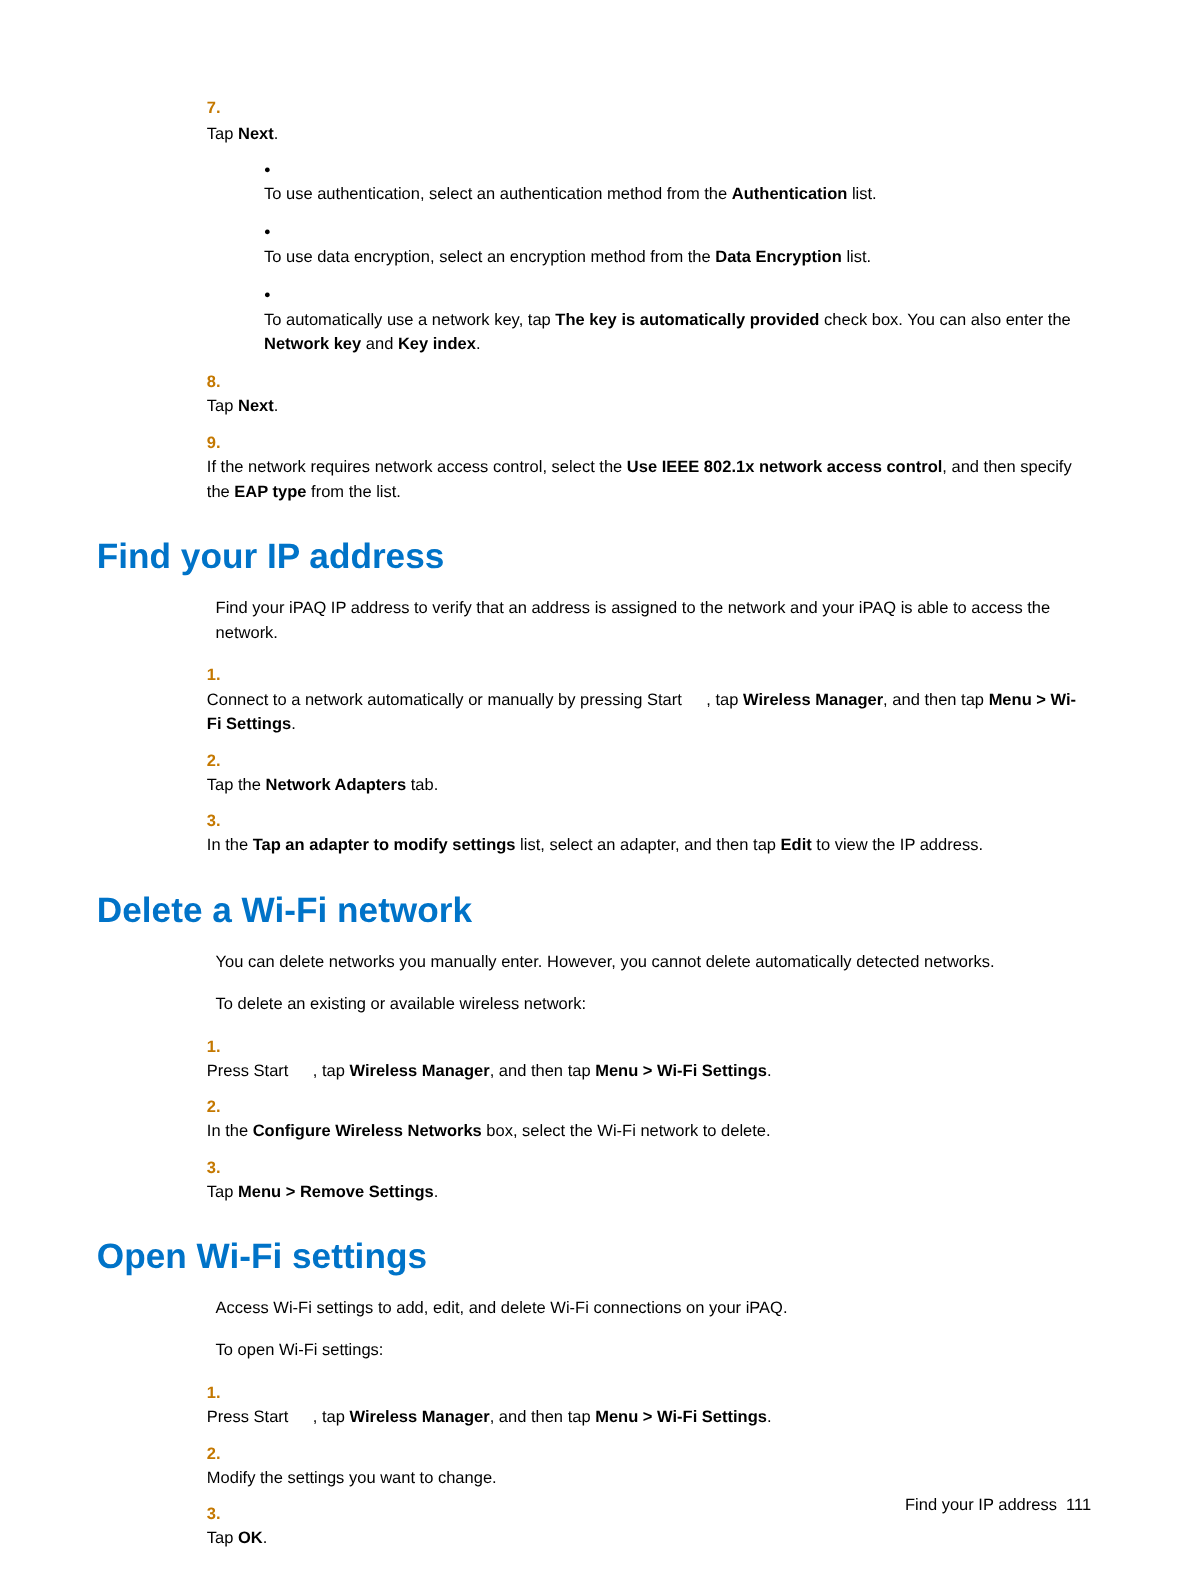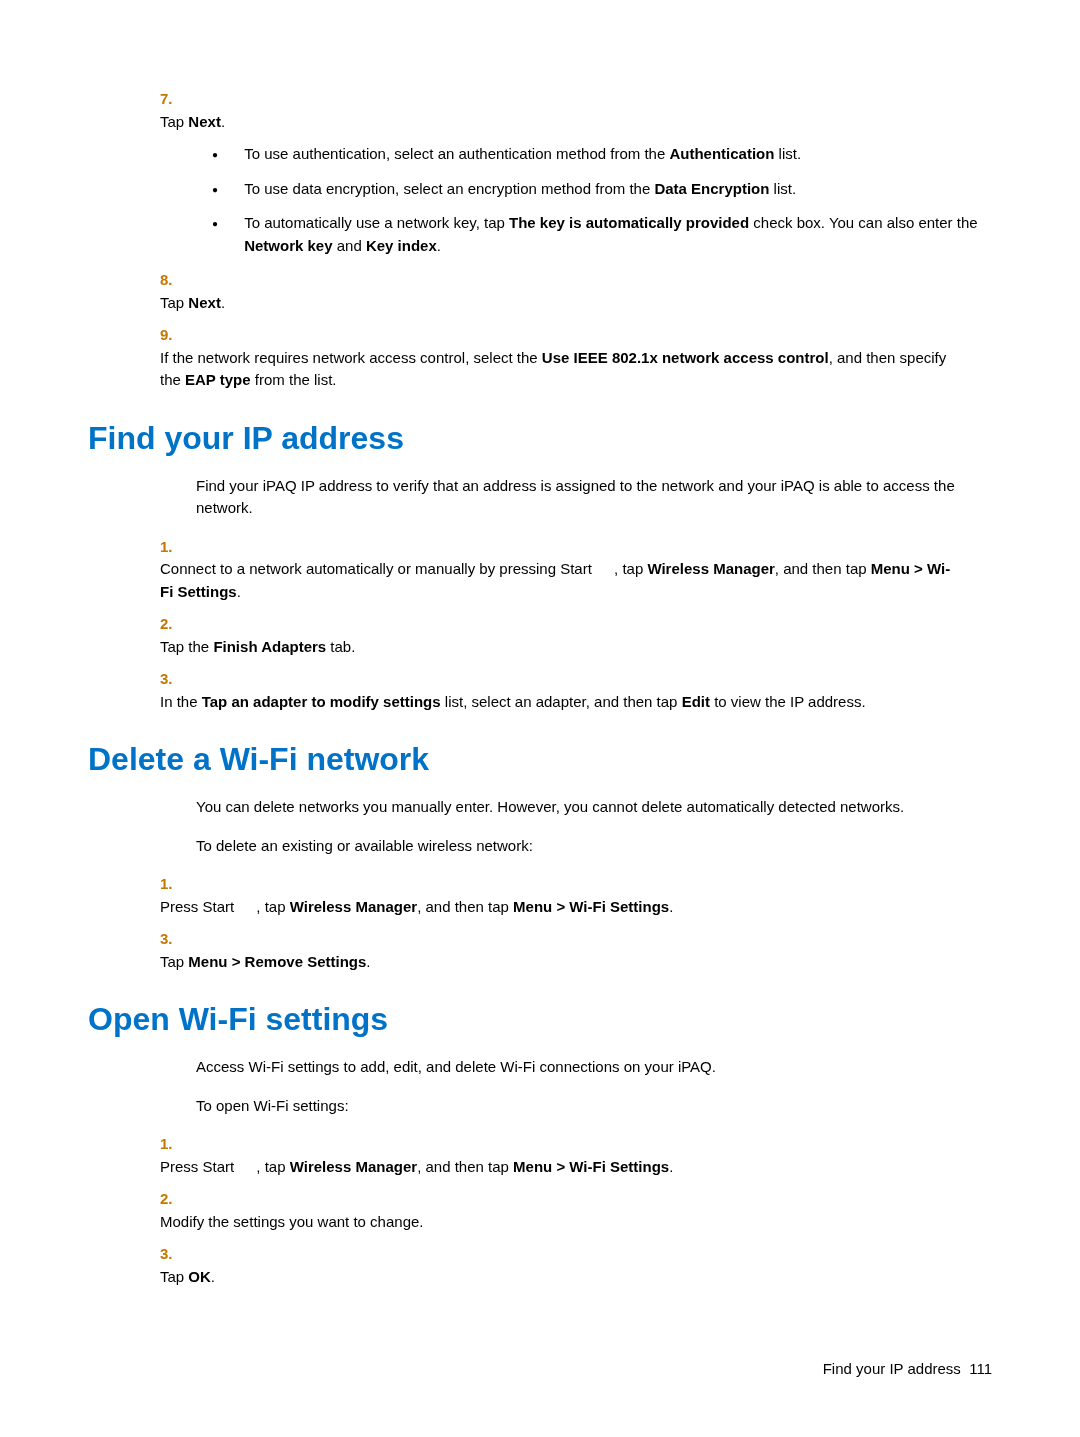--- a/index.html
+++ b/index.html
@@ -5,21 +5,21 @@
     * { margin: 0; padding: 0; box-sizing: border-box; }
     body {
       width: 1080px;
       height: 1437px;
       background: #fff;
       font-family: Arial, Helvetica, sans-serif;
       color: #000;
       position: relative;
       padding: 88px 88px 60px 88px;
     }
-    .content { margin-left: 68px; }
+    .content { margin-left: 96px; }
     .ol-num {
       color: #c47800;
       font-weight: bold;
       font-size: 15px;
       display: inline-block;
       min-width: 28px;
       vertical-align: top;
     }
     .step {
       margin-bottom: 10px;
@@ -111,35 +111,39 @@
 
 <h1>Find your IP address</h1>
 <p class="para">Find your iPAQ IP address to verify that an address is assigned to the network and your iPAQ is able to access the network.</p>
 <div class="content">
   <div class="step">
     <span class="ol-num">1.</span>
     <span class="step-text"><span>Connect to a network automatically or manually by pressing Start </span><span class="start-icon"></span><span>, tap </span><b>Wireless Manager</b><span>, and then tap </span><b>Menu &gt; Wi-Fi Settings</b><span>.</span></span>
   </div>
   <div class="step">
     <span class="ol-num">2.</span>
-    <span class="step-text"><span>Tap the </span><b>Finish Adapters</b><span> tab.</span></span>
+    <span class="step-text"><span>Tap the </span><b>Network Adapters</b><span> tab.</span></span>
   </div>
   <div class="step">
     <span class="ol-num">3.</span>
     <span class="step-text"><span>In the </span><b>Tap an adapter to modify settings</b><span> list, select an adapter, and then tap </span><b>Edit</b><span> to view the IP address.</span></span>
   </div>
 </div>
 
 <h1>Delete a Wi-Fi network</h1>
 <p class="para">You can delete networks you manually enter. However, you cannot delete automatically detected networks.</p>
 <p class="para">To delete an existing or available wireless network:</p>
 <div class="content">
   <div class="step">
     <span class="ol-num">1.</span>
     <span class="step-text"><span>Press Start </span><span class="start-icon"></span><span>, tap </span><b>Wireless Manager</b><span>, and then tap </span><b>Menu &gt; Wi-Fi Settings</b><span>.</span></span>
+  </div>
+  <div class="step">
+    <span class="ol-num">2.</span>
+    <span class="step-text"><span>In the </span><b>Configure Wireless Networks</b><span> box, select the Wi-Fi network to delete.</span></span>
   </div>
   <div class="step">
     <span class="ol-num">3.</span>
     <span class="step-text"><span>Tap </span><b>Menu &gt; Remove Settings</b><span>.</span></span>
   </div>
 </div>
 
 <h1>Open Wi-Fi settings</h1>
 <p class="para">Access Wi-Fi settings to add, edit, and delete Wi-Fi connections on your iPAQ.</p>
 <p class="para">To open Wi-Fi settings:</p>

